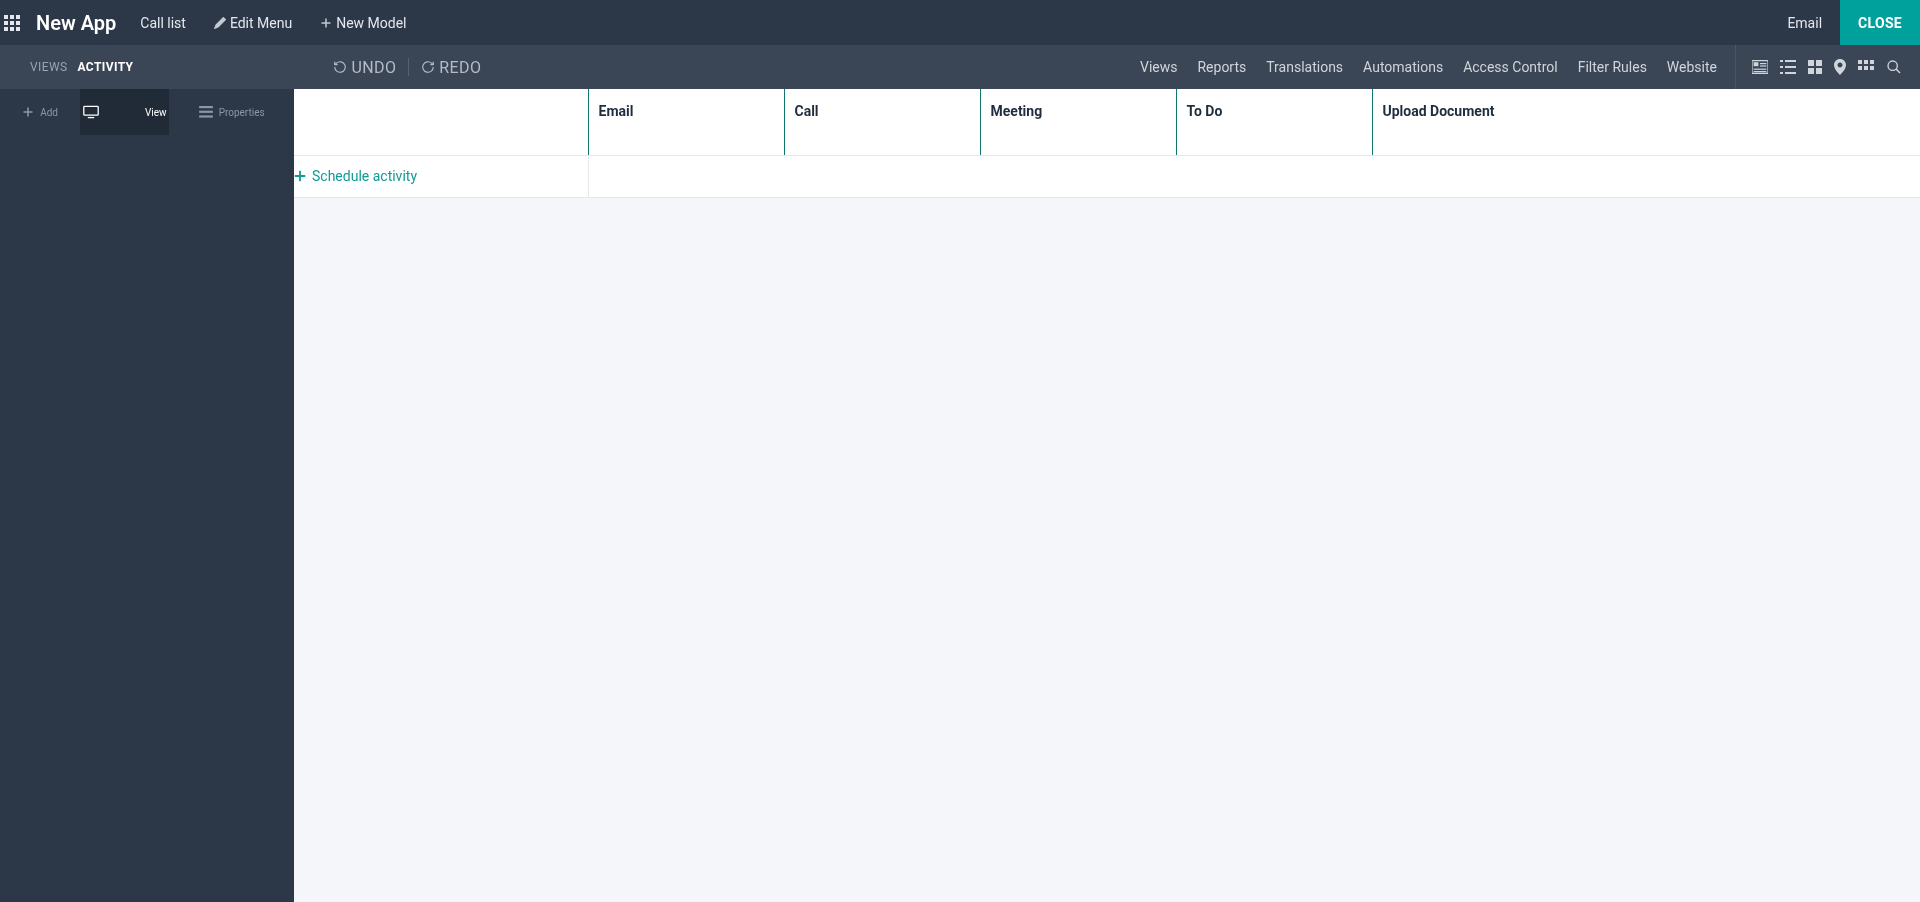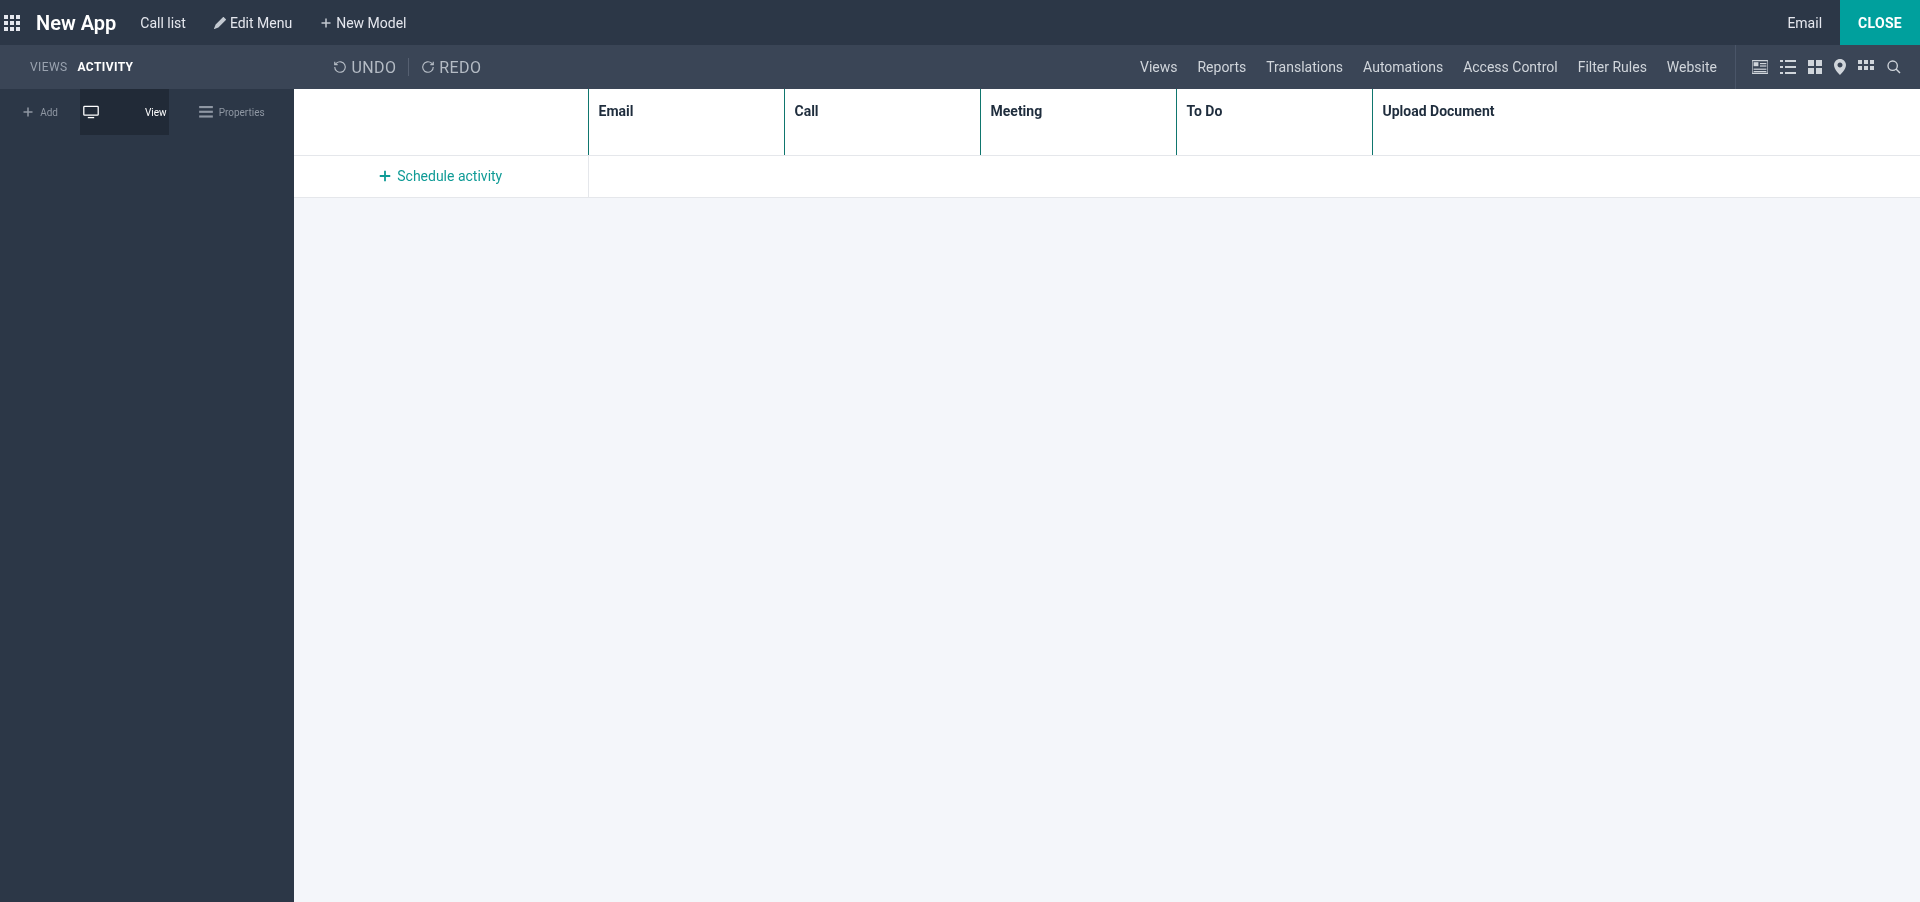--- a/index.html
+++ b/index.html
@@ -36,21 +36,21 @@
 .side-tab .ico { margin-right: 6px; }
 .side-tab.inactive { background: #2c3747; color: #8f97a3; }
 .side-tab.active { background: #212a37; color: #fff; gap: 40px; }
 
 
 .canvas { flex: 1; background: #f4f6fa; overflow: auto; }
 .table-area { background: #fff; }
 .tbl { width: 100%; border-collapse: collapse; table-layout: fixed; }
 .tbl th { text-align: left; font-weight: 700; color: #1f2d3d; font-size: 14px; padding: 14px 10px 36px 10px; border-bottom: 1px solid #e5e7eb; border-left: 1px solid #0f766e; vertical-align: top; }
 .tbl th:first-child { border-left: none; }
-.tbl td { padding: 12px 7px; border-bottom: 1px solid #e5e7eb; color: #0f766e; text-align: center; }
+.tbl td { padding: 12px 0; border-bottom: 1px solid #e5e7eb; color: #0f766e; }
 .schedule-cell { color: #0f766e; cursor: pointer; display: inline-flex; align-items: center; }
 .schedule-cell .ico { margin-right: 6px; }
 .tbl td.bordered { border-left: 1px solid #e5e7eb; }
 
 svg { display: block; }
 .teal { color: #0f9b96; }
 </style>
 </head>
 <body>
 

